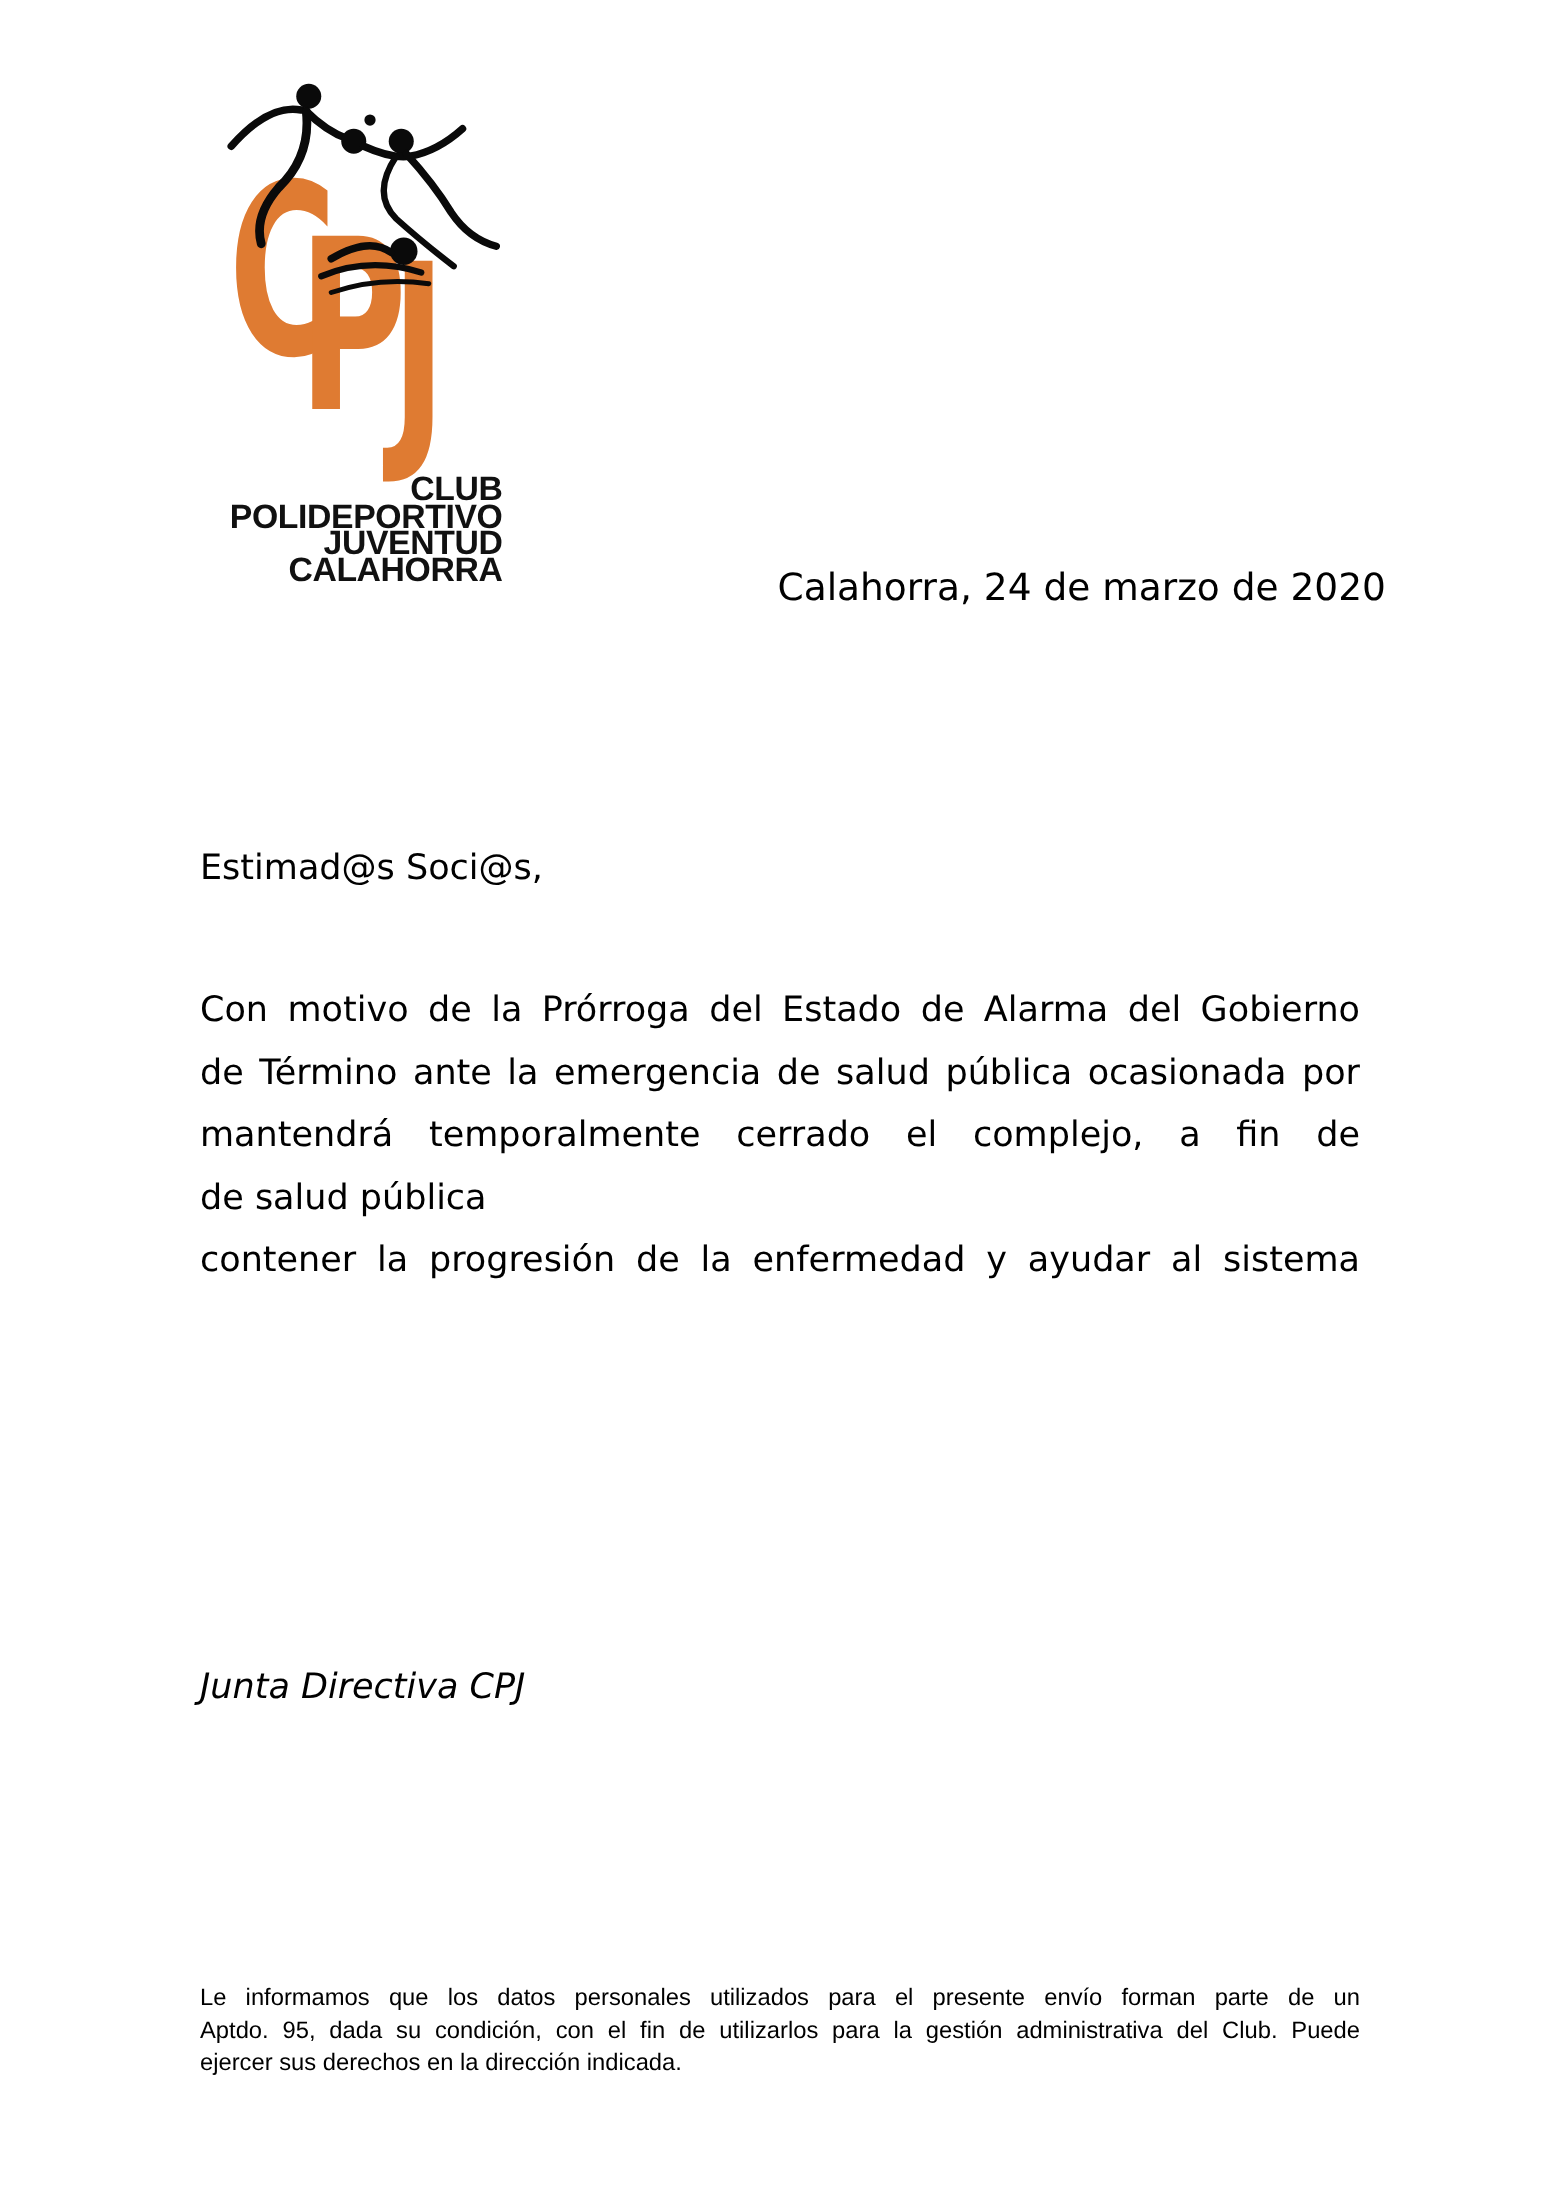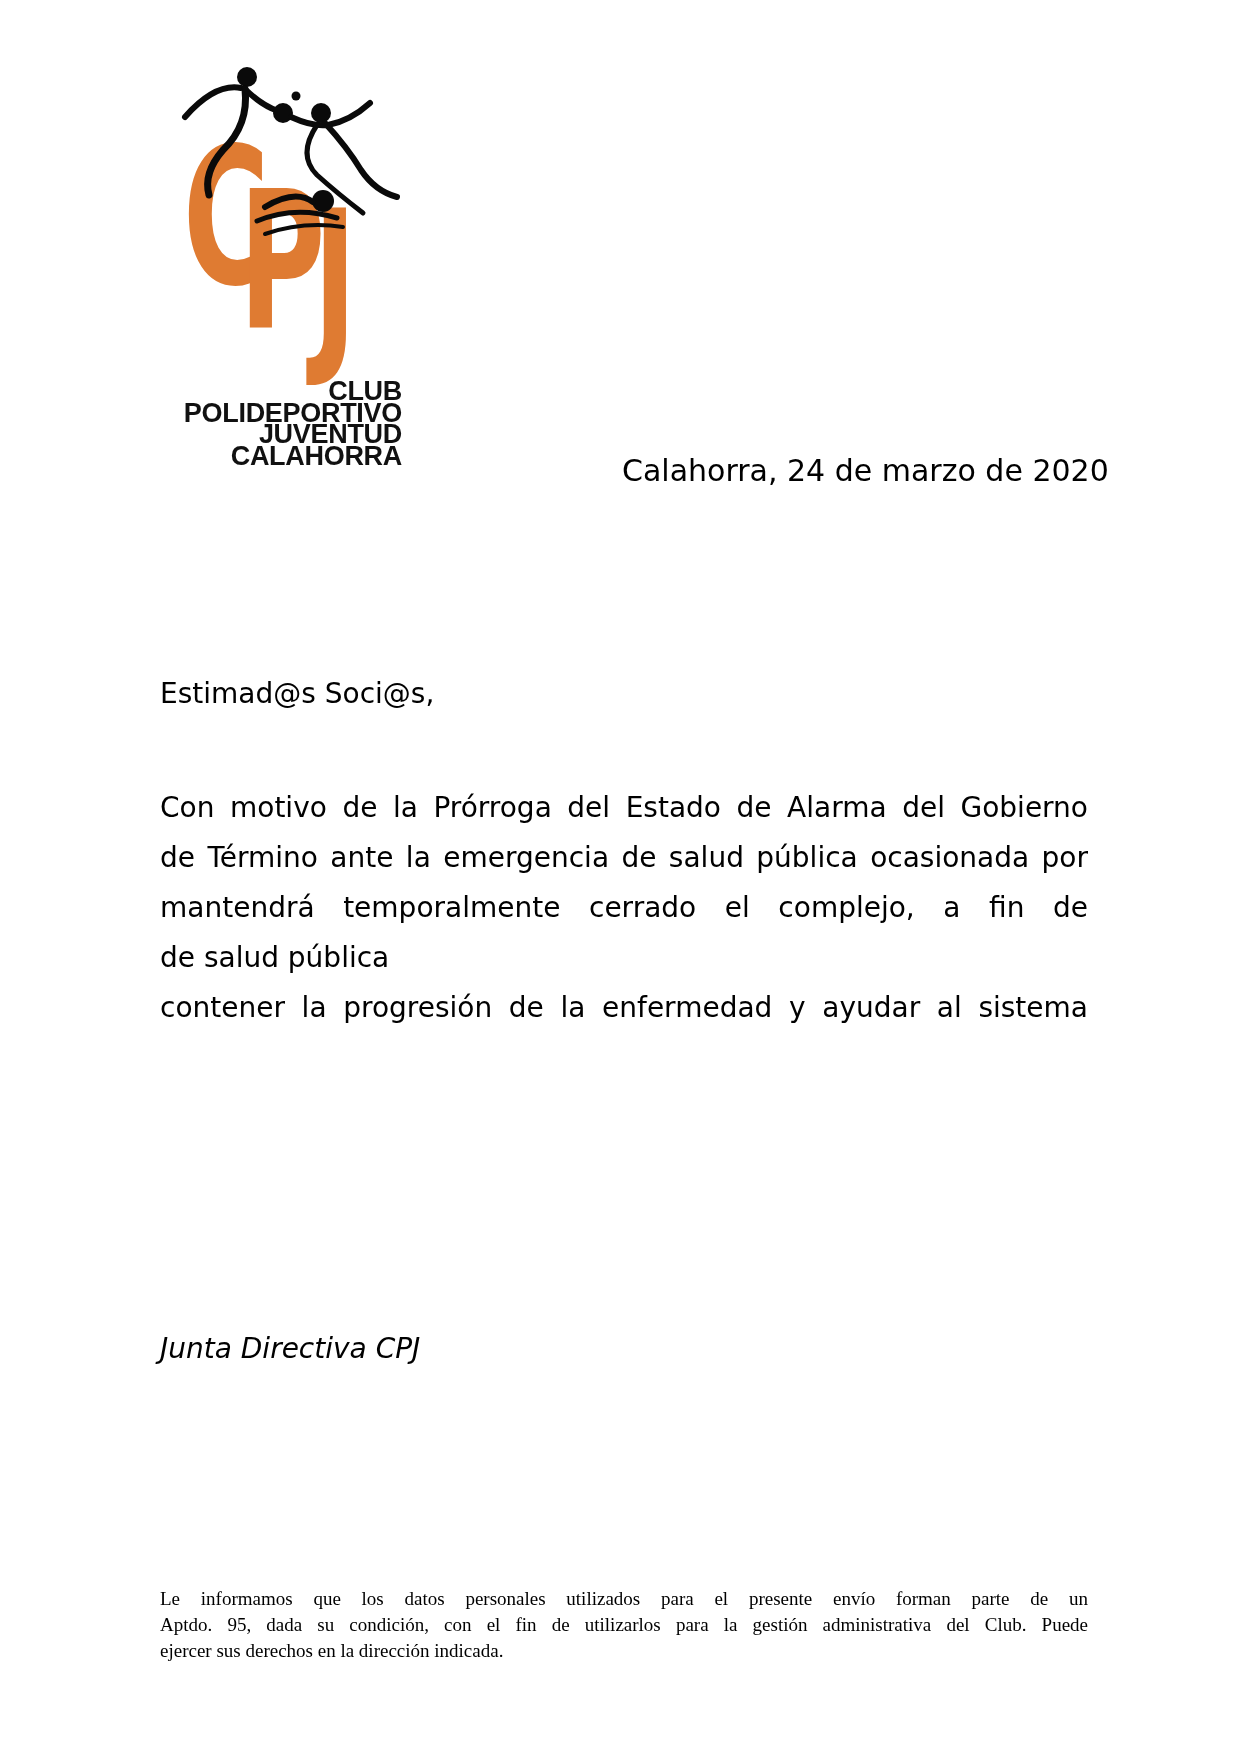--- a/index.html
+++ b/index.html
@@ -109,21 +109,20 @@
     top: 1586px;
     width: 928px;
     font-family: "Liberation Sans", sans-serif;
     font-size: 19px;
   }
   .footer-line {
     line-height: 26px;
     height: 26px;
     text-align: justify;
     text-align-last: justify;
-    font-family: Liberation Serif, serif;
   }
   .footer-line.last {
     text-align: center;
     text-align-last: left;
   }
 </style>
 </head>
 <body>
 
 <div class="page">

